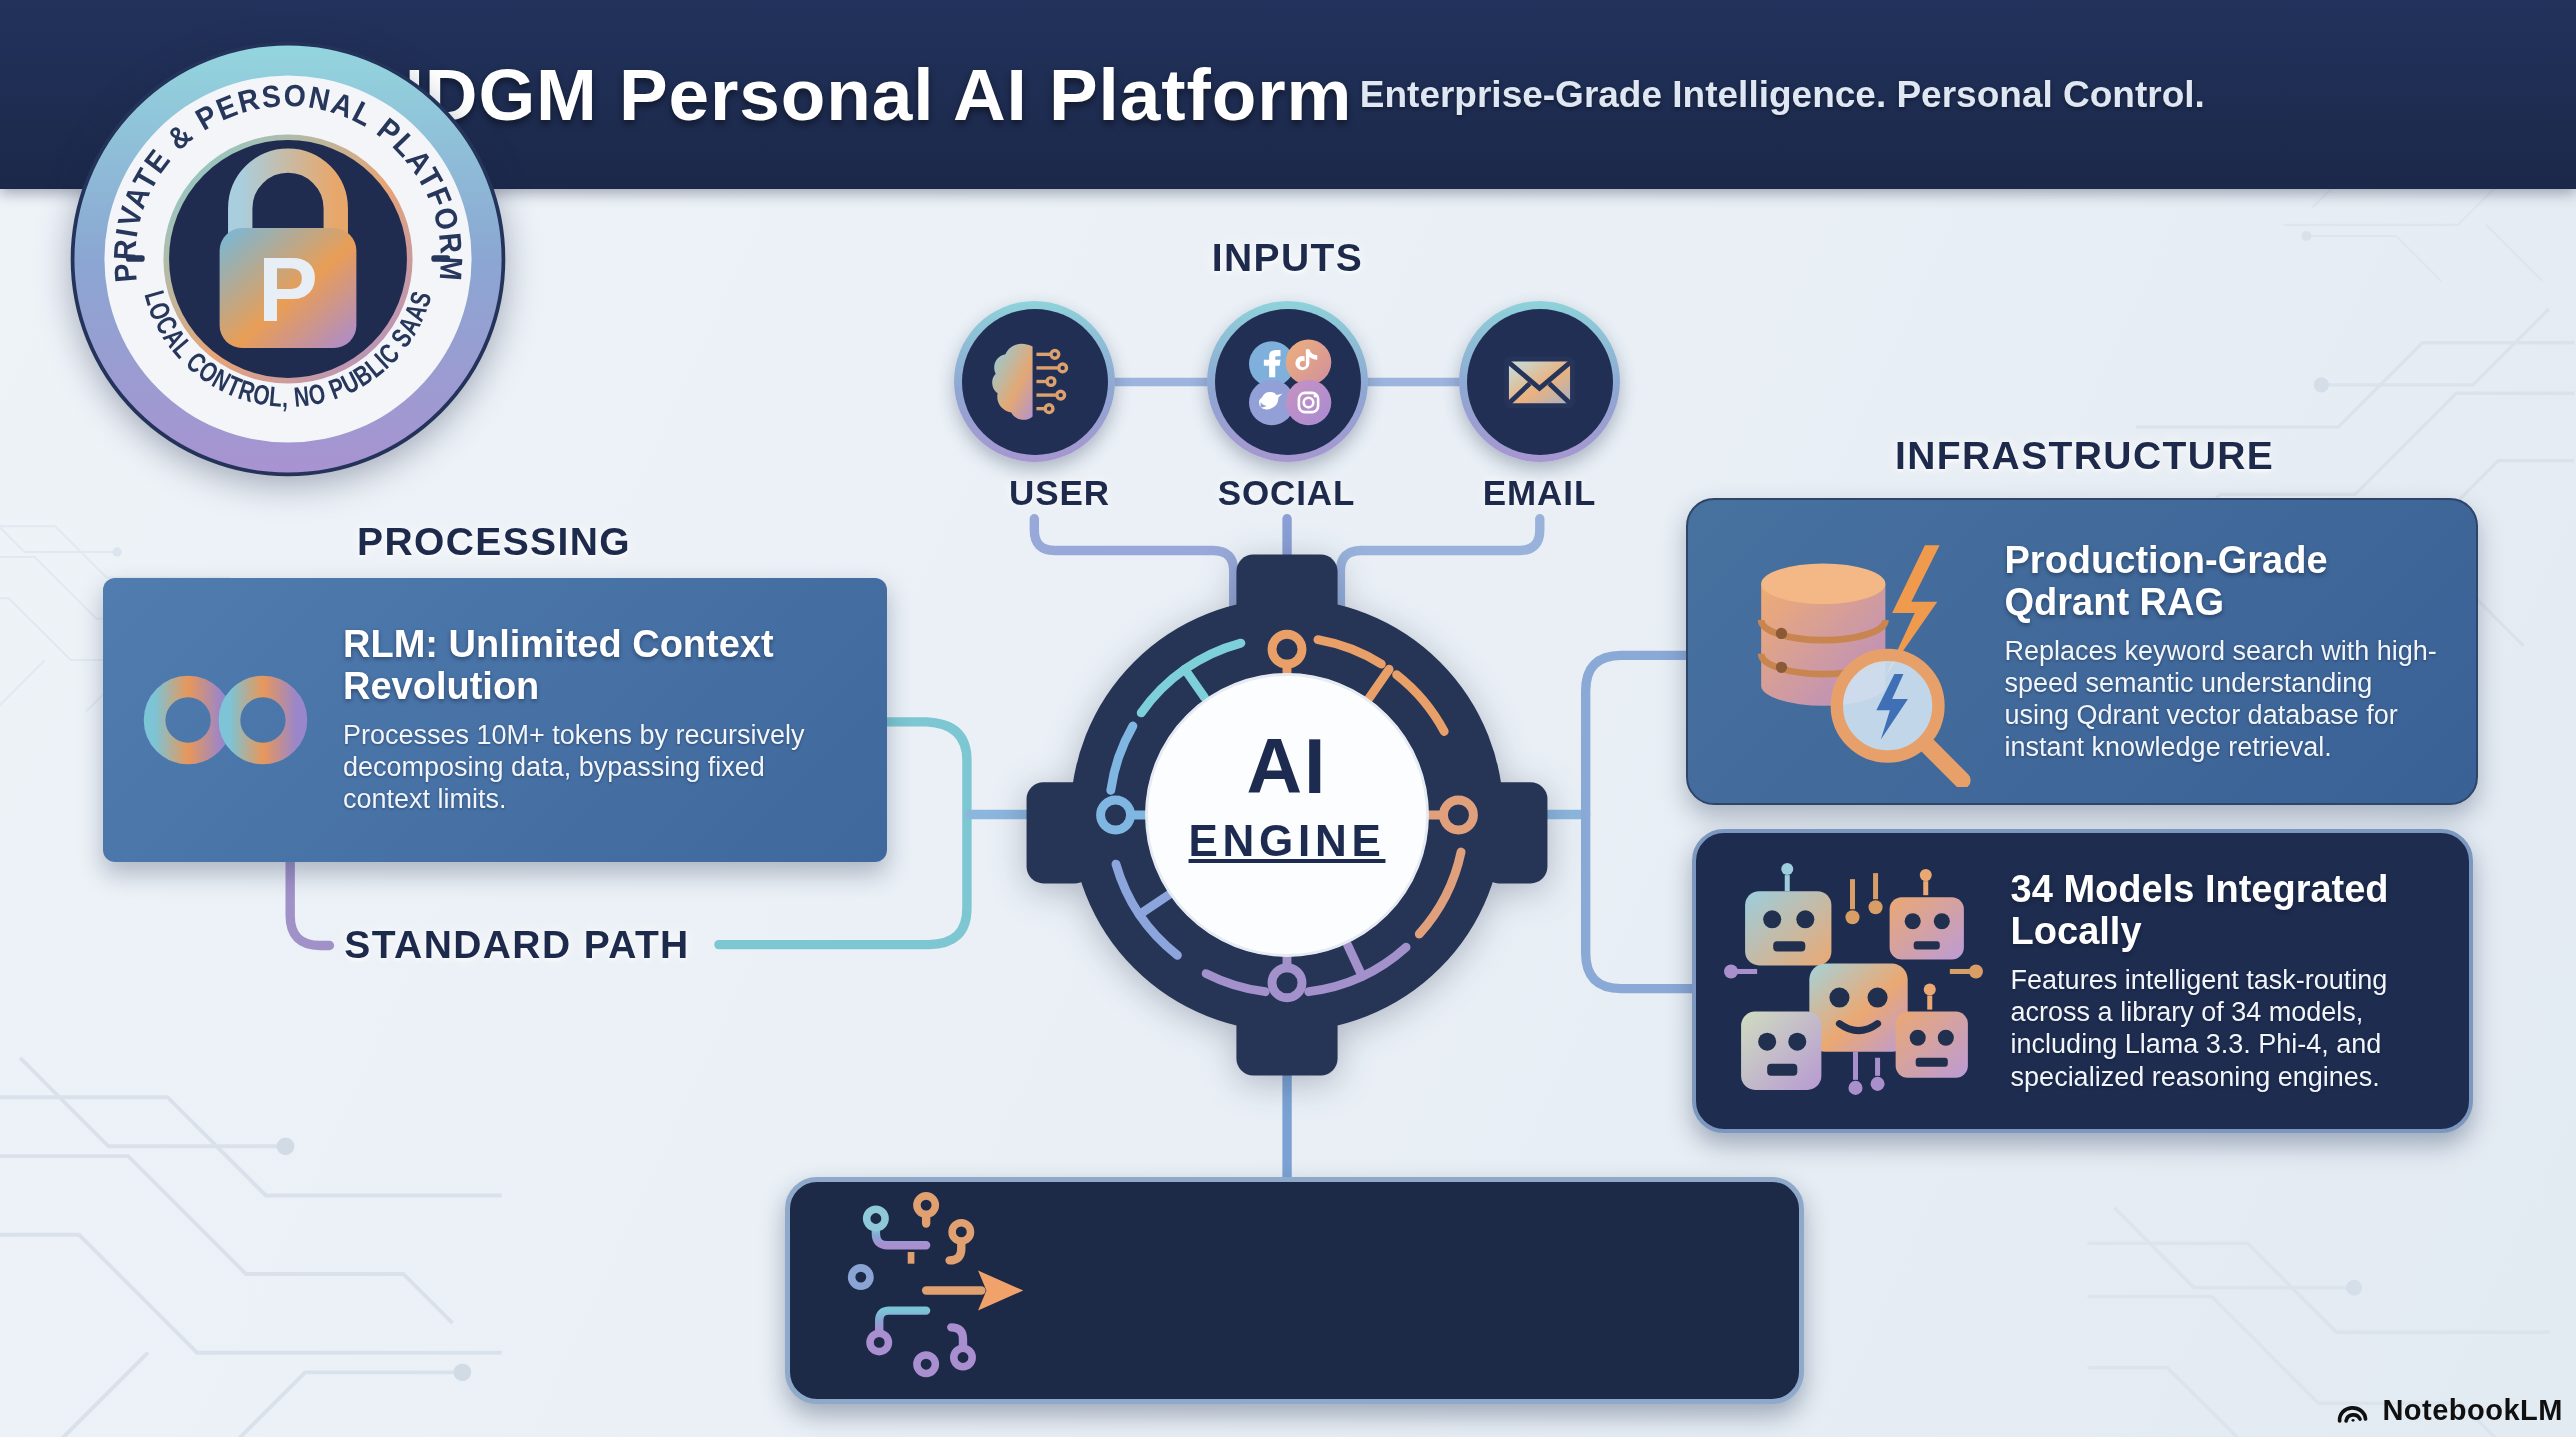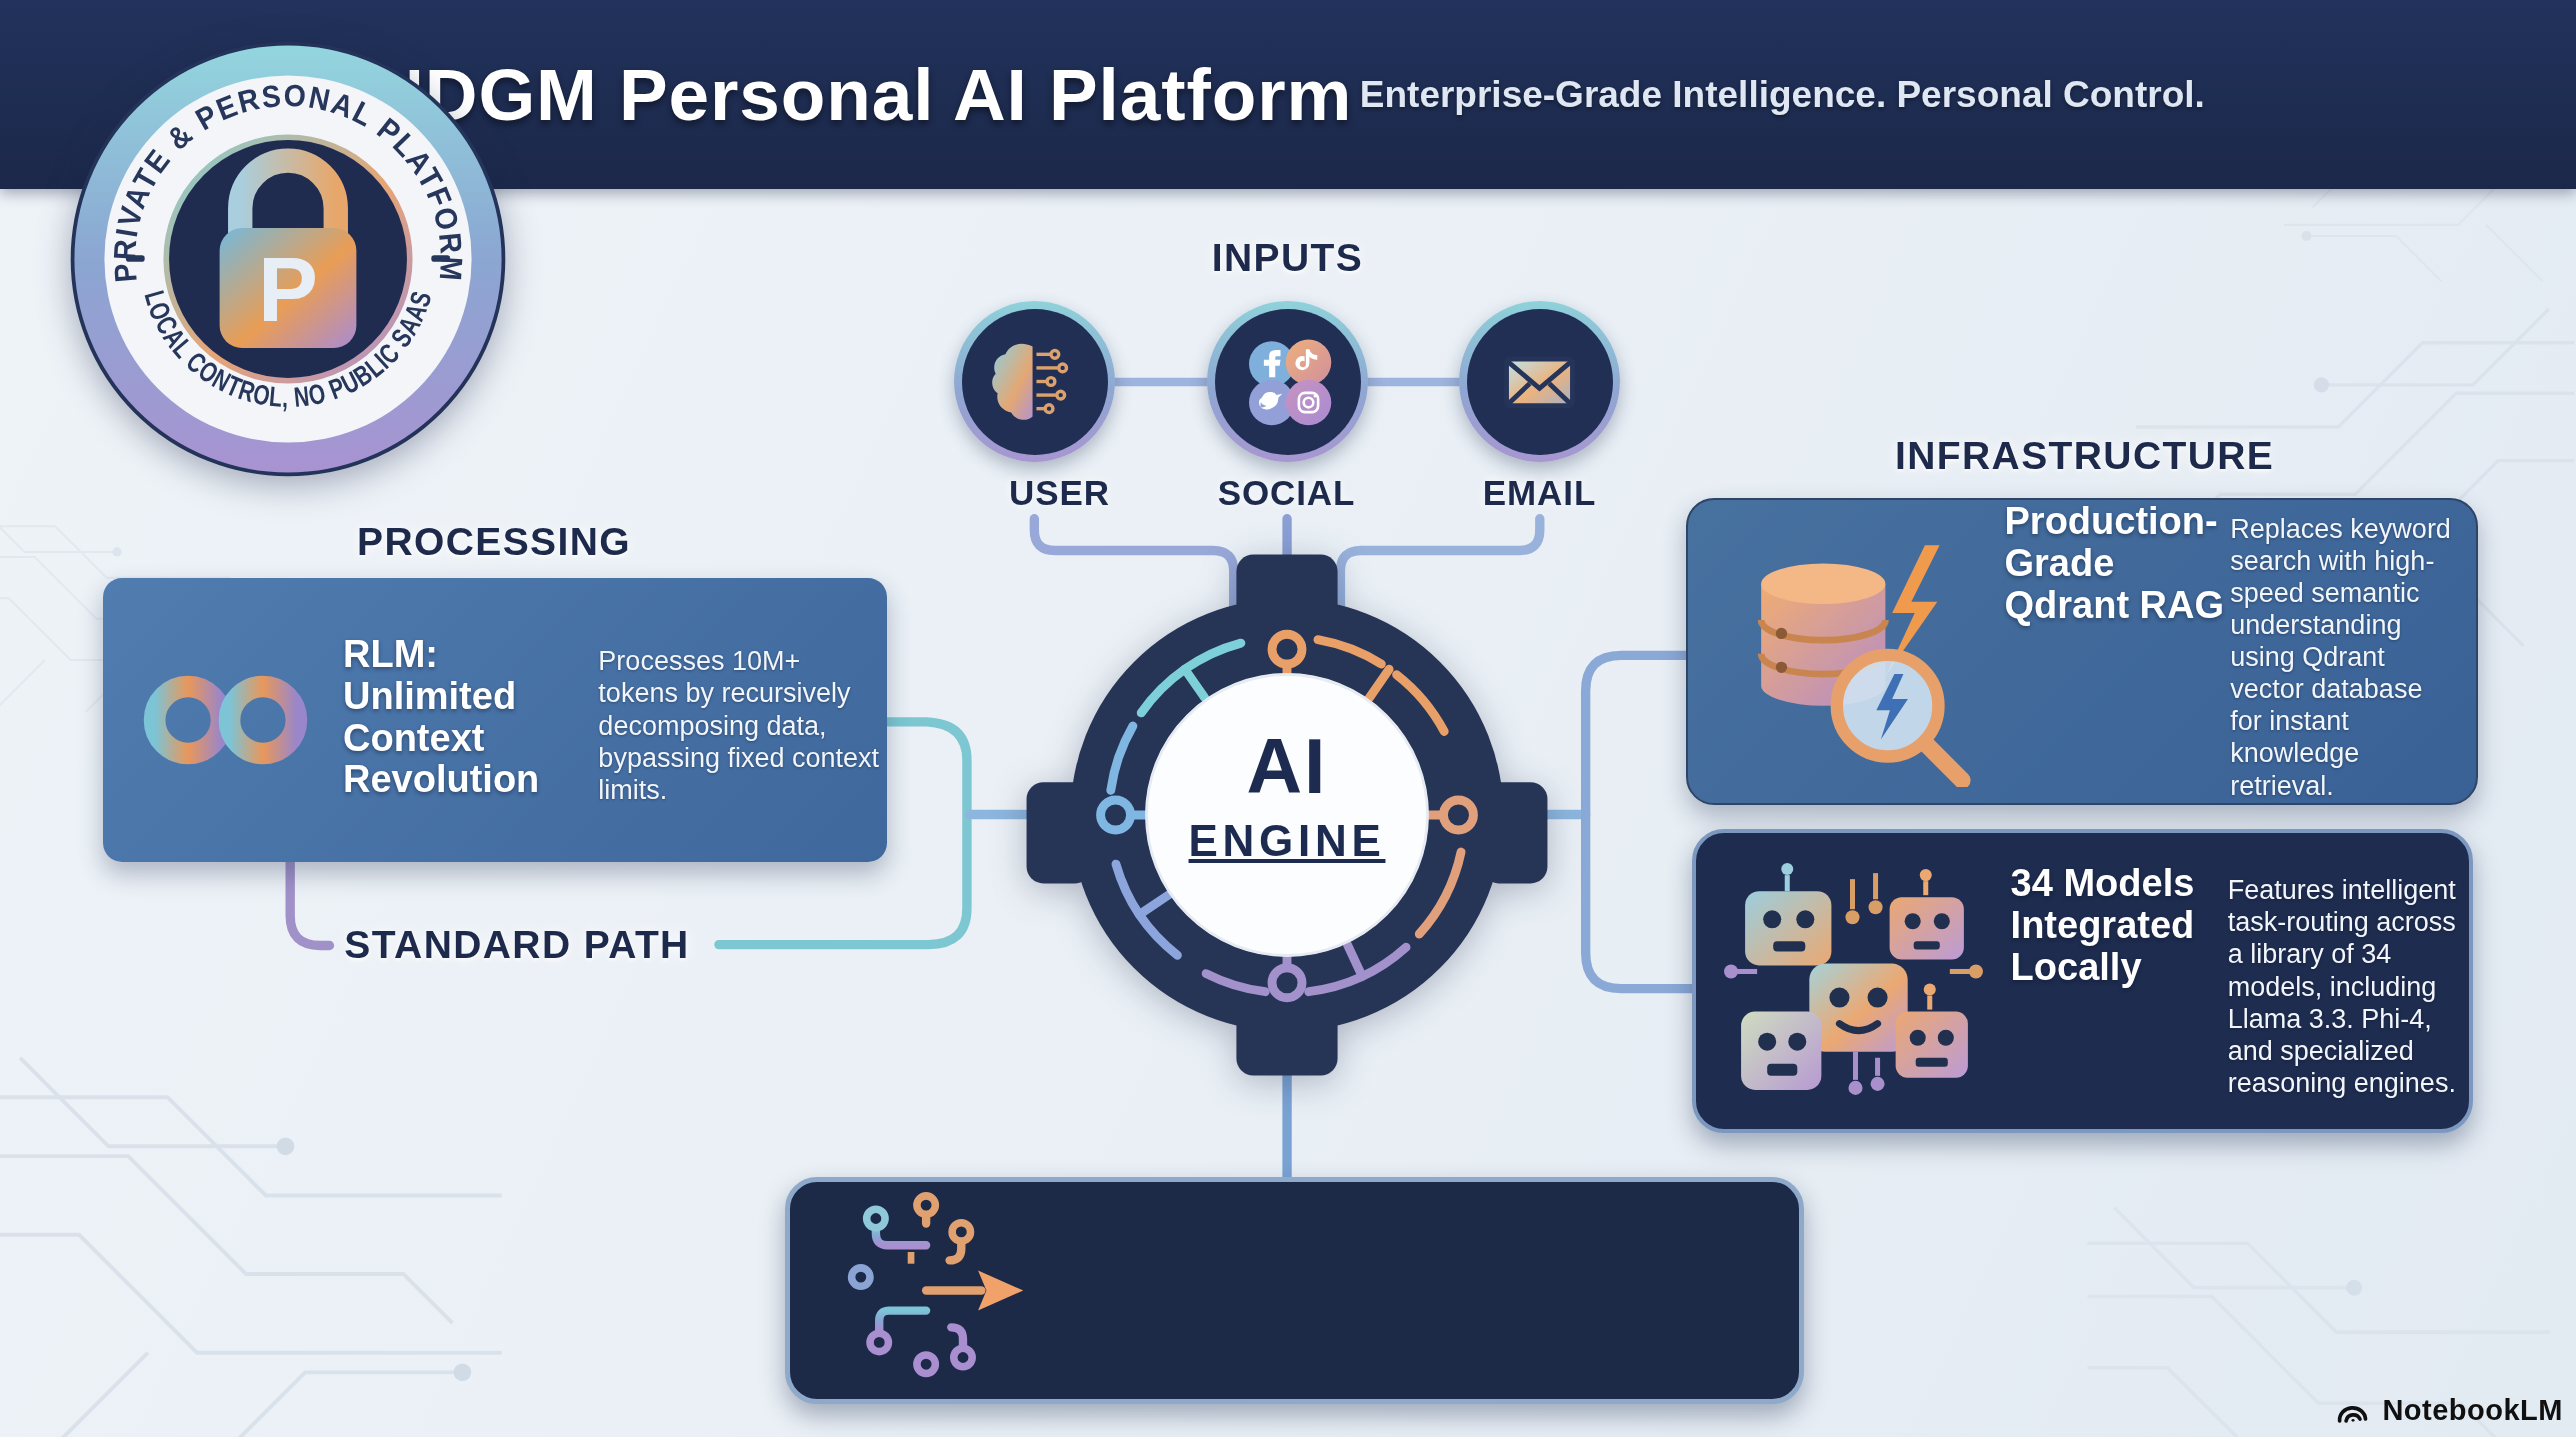--- a/index.html
+++ b/index.html
@@ -19,31 +19,31 @@
   .node-label{font-weight:800;color:#1d2a4c;text-align:center;font-size:35px;letter-spacing:0.9px;
     text-shadow:0 0 9.4px rgba(255,255,255,.9);z-index:3;}
   
   .in-circle{width:161px;height:161px;border-radius:50%;padding:7.5px;box-sizing:border-box;
     background:linear-gradient(180deg,#8ed2da 0%,#8fa7d2 55%,#a796d0 100%);
     box-shadow:0 7.5px 17px rgba(30,45,80,.30);z-index:3;}
   .in-circle-inner{width:100%;height:100%;border-radius:50%;background:#222f55;
     display:flex;align-items:center;justify-content:center;}
   
   .card{display:flex;align-items:center;box-sizing:border-box;z-index:3;}
-  .card-proc{left:103px;top:578px;width:784px;height:284px;border-radius:19px;
+  .card-proc{left:103px;top:578px;width:784px;height:284px;border-radius:12px;
     background:linear-gradient(135deg,#507cb0 0%,#446d a2 60%,#3f689c 100%);
     background:linear-gradient(135deg,#507cb0,#3f689c);box-shadow:0 11.2px 24px rgba(30,45,80,.30);padding:19px 24px;}
   .card-infra1{left:1686px;top:498px;width:792px;height:307px;border-radius:28px;
     background:linear-gradient(135deg,#47719f,#3a6196);border:2.8px solid #2e4568;
     box-shadow:0 11.2px 24px rgba(30,45,80,.30);padding:15px 22.5px;}
   .card-infra2{left:1692px;top:829px;width:781px;height:304px;border-radius:32px;
     background:#1e2c4f;border:4.7px solid #7d98c0;box-shadow:0 11.2px 24px rgba(30,45,80,.35);padding:13px 20.6px;}
   .card-auto{left:785px;top:1177px;width:1019px;height:227px;border-radius:32px;
     background:#1c2947;border:5.6px solid #8ea9c9;box-shadow:0 11.2px 24px rgba(30,45,80,.35);padding:11.2px 22.5px;}
-  .card-text{display:flex;justify-content:center;}
+  .card-text{display:flex;flex-direction:column;justify-content:center;}
   .card-title{font-size:38px;font-weight:800;color:#ffffff;line-height:1.1;
     text-shadow:0 1.9px 4.7px rgba(10,20,40,.45);}
   .card-body{font-size:27px;font-weight:500;color:#f2f6fb;line-height:1.19;margin-top:11.2px;
     text-shadow:0 0.9px 2.8px rgba(10,20,40,.4);}
   
   .engine-text{left:1170px;top:728px;width:234px;text-align:center;z-index:3;color:#1e2b50;}
   .engine-ai{font-size:77px;font-weight:800;letter-spacing:1.9px;line-height:1;}
   .engine-en{font-size:44px;font-weight:800;letter-spacing:4.7px;line-height:1;margin-top:14px;text-decoration:underline;}
   
   .watermark{right:13px;bottom:7.5px;display:flex;align-items:flex-start;gap:9.4px;z-index:5;}

